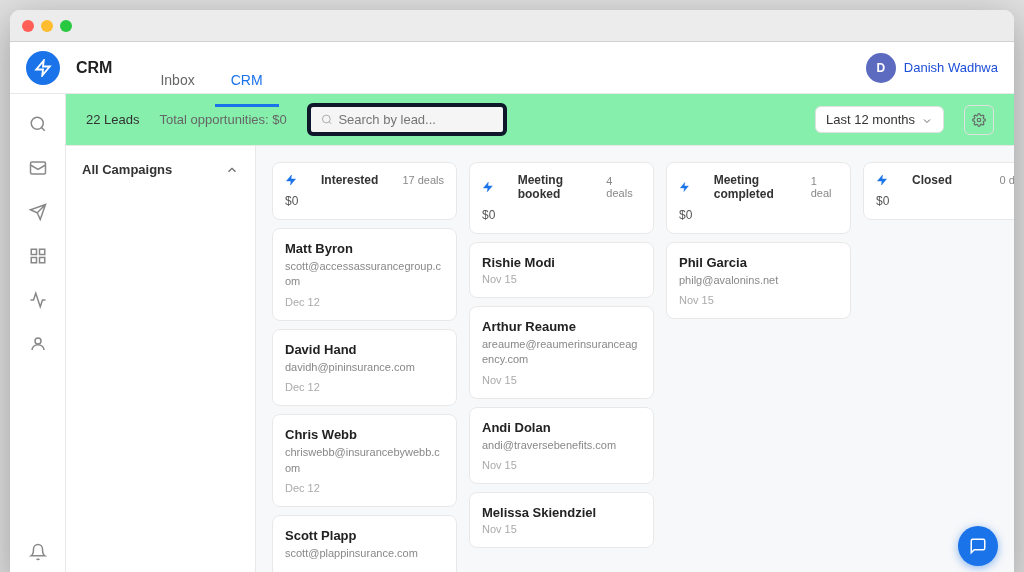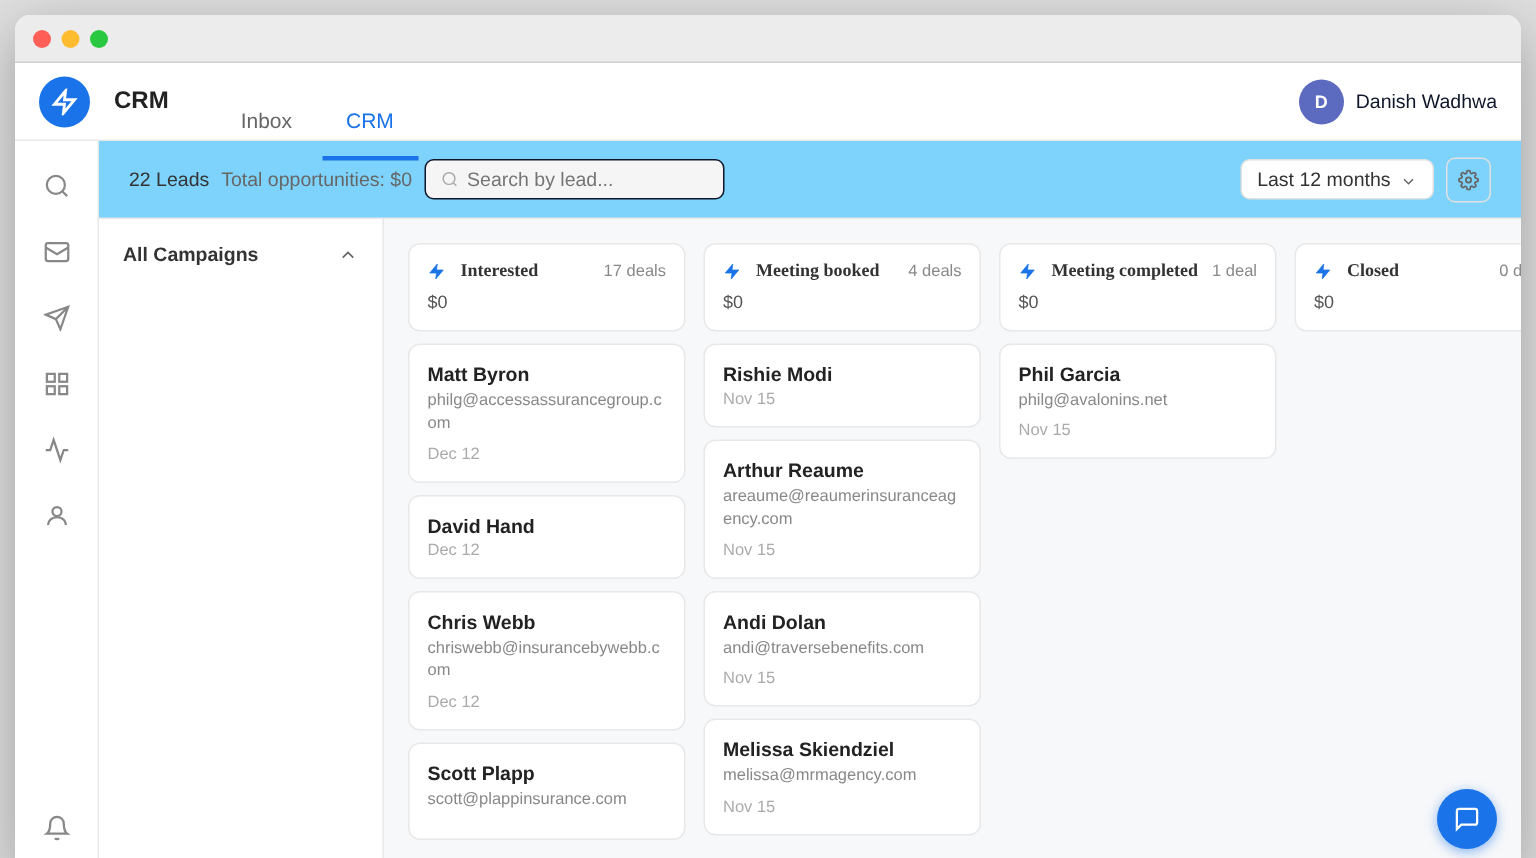--- a/index.html
+++ b/index.html
@@ -106,21 +106,21 @@
       width: 30px; height: 30px;
       background: #5c6bc0;
       border-radius: 50%;
       display: flex; align-items: center; justify-content: center;
       color: #fff;
       font-size: 12px;
       font-weight: 600;
     }
     .user-name {
       font-size: 13px;
-      color: #0f172a;
+      color: #1d4ed8;
     }
     
     .main {
       display: flex;
       flex: 1;
       overflow: hidden;
     }
     
     .sidebar {
       width: 56px;
@@ -147,45 +147,45 @@
     
     .content {
       flex: 1;
       display: flex;
       flex-direction: column;
       overflow: hidden;
       background: #f7f8fa;
     }
     
     .content-topbar {
-      background: #7dd3fc;
+      background: #86efac;
       padding: 0 20px;
       height: 52px;
       display: flex;
       align-items: center;
-      gap: 8px;
+      gap: 20px;
       border-bottom: 1px solid #e8e8e8;
       flex-shrink: 0;
     }
     .leads-info {
       font-size: 13px;
       color: #333;
       font-weight: 500;
       white-space: nowrap;
     }
     .leads-opp {
       font-size: 13px;
       color: #666;
       white-space: nowrap;
     }
     .search-box {
       display: flex;
       align-items: center;
       background: #f5f5f5;
-      border: 1px solid #0f172a;
+      border: 4px solid #0f172a;
       border-radius: 6px;
       padding: 5px 10px;
       gap: 6px;
       flex: 1;
       max-width: 200px;
     }
     .search-box input {
       border: none;
       background: transparent;
       font-size: 13px;
@@ -259,22 +259,21 @@
     }
     .col-header-top {
       display: flex;
       align-items: center;
       justify-content: space-between;
       margin-bottom: 4px;
     }
     .col-title-wrapper {
       display: flex;
       align-items: center;
-      gap: 10px;
-      font-family: Liberation Serif, serif;
+      gap: 24px;
     }
     .col-title {
       font-size: 12px;
       font-weight: 600;
       color: #333;
     }
     .col-deals {
       font-size: 11px;
       color: #888;
     }
@@ -449,25 +448,26 @@
             <polygon points="13 2 3 14 12 14 11 22 21 10 12 10 13 2"></polygon>
           </svg>
           <span class="col-title">Interested</span>
         </div>
         <span class="col-deals">17 deals</span>
       </div>
       <span class="col-amount">$0</span>
     </div>
                 <div class="kanban-card">
         <div class="card-name">Matt Byron</div>
-        <div class="card-email">philg@accessassurancegroup.com</div>
+        <div class="card-email">scott@accessassurancegroup.com</div>
         <div class="card-date">Dec 12</div>
       </div>
                 <div class="kanban-card">
         <div class="card-name">David Hand</div>
+        <div class="card-email">davidh@pininsurance.com</div>
         <div class="card-date">Dec 12</div>
       </div>
                 <div class="kanban-card">
         <div class="card-name">Chris Webb</div>
         <div class="card-email">chriswebb@insurancebywebb.com</div>
         <div class="card-date">Dec 12</div>
       </div>
                 <div class="kanban-card">
         <div class="card-name">Scott Plapp</div>
         <div class="card-email">scott@plappinsurance.com</div>
@@ -496,21 +496,20 @@
         <div class="card-email">areaume@reaumerinsuranceagency.com</div>
         <div class="card-date">Nov 15</div>
       </div>
                 <div class="kanban-card">
         <div class="card-name">Andi Dolan</div>
         <div class="card-email">andi@traversebenefits.com</div>
         <div class="card-date">Nov 15</div>
       </div>
                 <div class="kanban-card">
         <div class="card-name">Melissa Skiendziel</div>
-        <div class="card-email">melissa@mrmagency.com</div>
         <div class="card-date">Nov 15</div>
       </div>
               </div>
               <div class="kanban-col">
                 <div class="col-header">
       <div class="col-header-top">
         <div class="col-title-wrapper">
           <svg width="12" height="12" viewBox="0 0 24 24" fill="#1a73e8" stroke="#1a73e8" stroke-width="1">
             <polygon points="13 2 3 14 12 14 11 22 21 10 12 10 13 2"></polygon>
           </svg>

